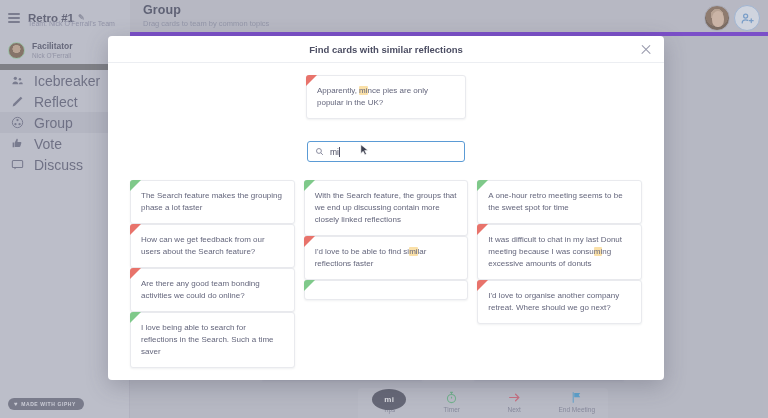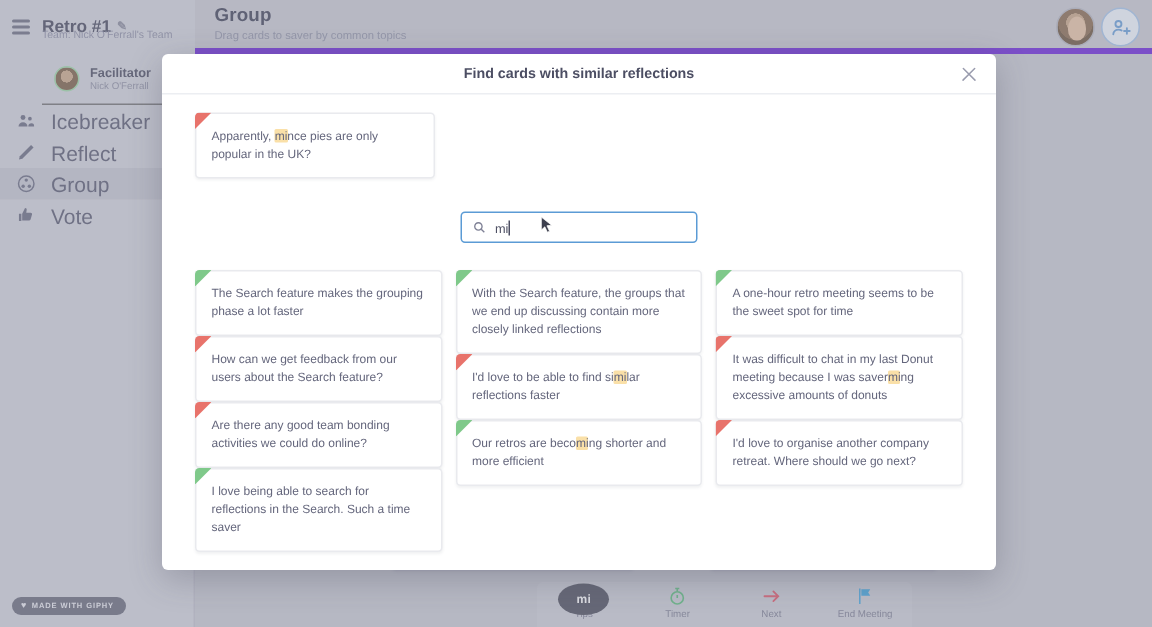--- a/index.html
+++ b/index.html
@@ -65,21 +65,21 @@
   }
   .add-person svg { width: 15px; height: 15px; }
 
   
   .sidebar {
     position: absolute; left: 0; top: 36px; width: 130px; height: 382px;
     background: #d2d3da; border-right: 1px solid #c0c1cb;
   }
   .facilitator {
     display: flex; align-items: center; gap: 7px; height: 34px;
-    padding: 0 0 0 8px; border-bottom: 1px solid #737373; margin-left: 28px;
+    padding: 0 0 0 8px; border-bottom: 6px solid #737373;
   }
   .fac-avatar {
     width: 17px; height: 17px; border-radius: 50%; flex: 0 0 17px;
     background: radial-gradient(circle at 50% 40%, #cbaa89 0 34%, #7d6148 35% 100%);
     border: 1.4px solid #9fd8a7;
   }
   .fac-name { font-size: 8.5px; font-weight: bold; color: #4d4f63; line-height: 10px; }
   .fac-sub { font-size: 6.5px; color: #8e90a3; line-height: 9px; }
   .nav-item {
     display: flex; align-items: center; gap: 10px; height: 21px;
@@ -143,21 +143,21 @@
   }
   .modal-close::before, .modal-close::after {
     content: ""; position: absolute; left: 0; top: 5px; width: 12px; height: 1.3px;
     background: #9a9cae; border-radius: 1px;
   }
   .modal-close::before { transform: rotate(45deg); }
   .modal-close::after { transform: rotate(-45deg); }
 
   .modal-body { position: relative; height: 317px; padding: 12px 22px 0 22px; }
 
-  .focus-card-wrap { display: flex; }
+  .focus-card-wrap { display: flex; justify-content: center; }
   .card {
     position: relative; background: #fff;
     border: 1px solid #e9eaee; border-radius: 3px;
     box-shadow: 0 1px 2px rgba(70,72,90,.08);
     padding: 9px 10px 9px 10px;
     font-size: 8px; line-height: 12px; color: #64667c;
   }
   .card .corner {
     position: absolute; left: -1px; top: -1px;
     width: 0; height: 0;
@@ -211,21 +211,21 @@
           <i></i>
         </div>
       <div class="retro-title">
         <span>Retro #1</span>
         <span class="pencil-small">✎</span>
       </div>
       <div class="retro-team">Team: Nick O'Ferrall's Team</div>
     </div>
     <div class="phase-block">
       <div class="phase-title">Group</div>
-      <div class="phase-sub">Drag cards to saver by common topics</div>
+      <div class="phase-sub">Drag cards to team by common topics</div>
     </div>
     <div class="avatar-main"></div>
     <div class="add-person">
       <svg viewBox="0 0 24 24" fill="none" stroke="#6aa0d8" stroke-width="2" stroke-linecap="round">
         <circle cx="9" cy="8" r="3.2"></circle>
         <path d="M3.5 19c0-3.2 2.6-5 5.5-5 1.3 0 2.5.35 3.4 1"></path>
         <path d="M18 12.5v6M15 15.5h6"></path>
       </svg>
     </div>
   </div>
@@ -274,20 +274,29 @@
 
     <div class="nav-item">
       <span class="nav-icon">
         <svg viewBox="0 0 24 24">
             <path d="M3 10h3v9H3zM7 10l3.5-7c1.6 0 2.3 1 2 2.4L12 9h5.4c1.2 0 2 1 1.7 2.1l-1.8 6c-.3.9-1 1.4-1.9 1.4H7z"></path>
           </svg>
       </span>
       <span>Vote</span>
     </div>
 
+    <div class="nav-item">
+      <span class="nav-icon">
+        <svg viewBox="0 0 24 24">
+            <rect x="2.5" y="4.5" width="19" height="13" rx="2" fill="none" stroke="#6b6d82" stroke-width="2"></rect>
+            <path d="M6.5 17.5v3.5l4-3.5z"></path>
+          </svg>
+      </span>
+      <span>Discuss</span>
+    </div>
 
     <div class="giphy-badge">
       <span class="giphy-heart">♥</span>
       <span>MADE WITH GIPHY</span>
     </div>
   </div>
 
   <div class="blur-line" style="left:262px; top:378px; width:160px;"></div>
   <div class="blur-line" style="left:474px; top:378px; width:150px;"></div>
 
@@ -360,25 +369,25 @@
       <div class="grid">
         <div class="col">
             <div class="card green"><span class="corner"></span><span><span>The Search feature makes the grouping phase a lot faster</span></span></div>
             <div class="card"><span class="corner"></span><span><span>How can we get feedback from our users about the Search feature?</span></span></div>
             <div class="card"><span class="corner"></span><span><span>Are there any good team bonding activities we could do online?</span></span></div>
             <div class="card green"><span class="corner"></span><span><span>I love being able to search for reflections in the Search. Such a time saver</span></span></div>
           </div>
         <div class="col">
             <div class="card green"><span class="corner"></span><span><span>With the Search feature, the groups that we end up discussing contain more closely linked reflections</span></span></div>
             <div class="card"><span class="corner"></span><span><span>I'd love to be able to find si</span><span class="hl">mi</span><span>lar reflections faster</span></span></div>
-            <div class="card green"><span class="corner"></span><span><span>Our retros are beco</span><span class="hl">mi</span><span>ng shorter and more efficient</span></span></div>
+            <div class="card green"><span class="corner"></span></div>
           </div>
         <div class="col">
             <div class="card green"><span class="corner"></span><span><span>A one-hour retro meeting seems to be the sweet spot for time</span></span></div>
-            <div class="card"><span class="corner"></span><span><span>It was difficult to chat in my last Donut meeting because I was saver</span><span class="hl">mi</span><span>ng excessive amounts of donuts</span></span></div>
+            <div class="card"><span class="corner"></span><span><span>It was difficult to chat in my last Donut meeting because I was consu</span><span class="hl">mi</span><span>ng excessive amounts of donuts</span></span></div>
             <div class="card"><span class="corner"></span><span><span>I'd love to organise another company retreat. Where should we go next?</span></span></div>
           </div>
       </div>
     </div>
   </div>
 
   <svg class="mouse-cursor" viewBox="0 0 12 18">
     <path d="M1 1l9.5 7.5-4.3.5 2.4 5-2 1-2.4-5L1 13z" fill="#3d3f4e" stroke="#fff" stroke-width=".7"></path>
   </svg>
 

